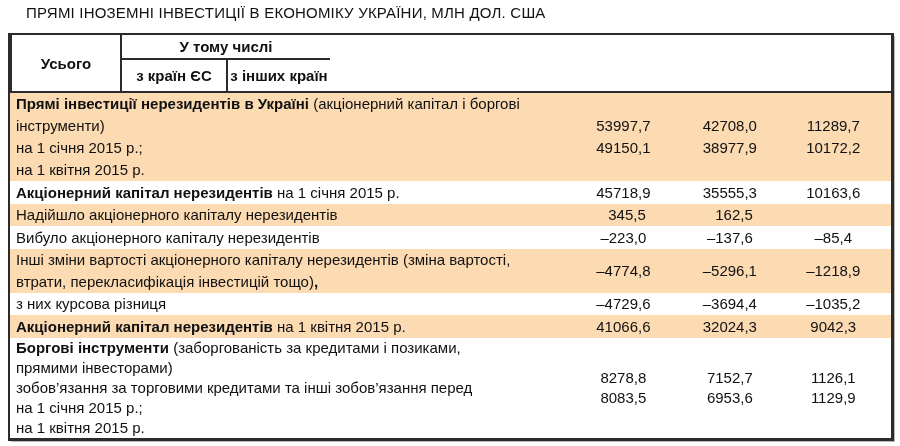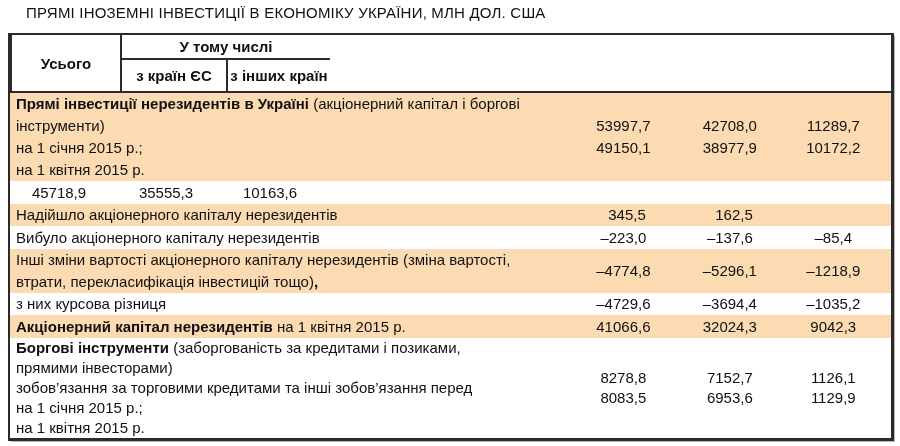--- a/index.html
+++ b/index.html
@@ -86,20 +86,23 @@
         <div>42708,0</div>
         <div>38977,9</div>
       </div>
       <div class="cell c4 num">
         <div>11289,7</div>
         <div>10172,2</div>
       </div>
     </div>
 
     <div class="row h23">
+      <div class="cell c1 lbl">
+        <div><span class="b">Акціонерний капітал нерезидентів</span><span> на 1 січня 2015 р.</span></div>
+      </div>
       <div class="cell c2 num">
           <div>45718,9</div>
         </div>
       <div class="cell c3 num">
           <div>35555,3</div>
         </div>
       <div class="cell c4 num">
           <div>10163,6</div>
         </div>
     </div>

